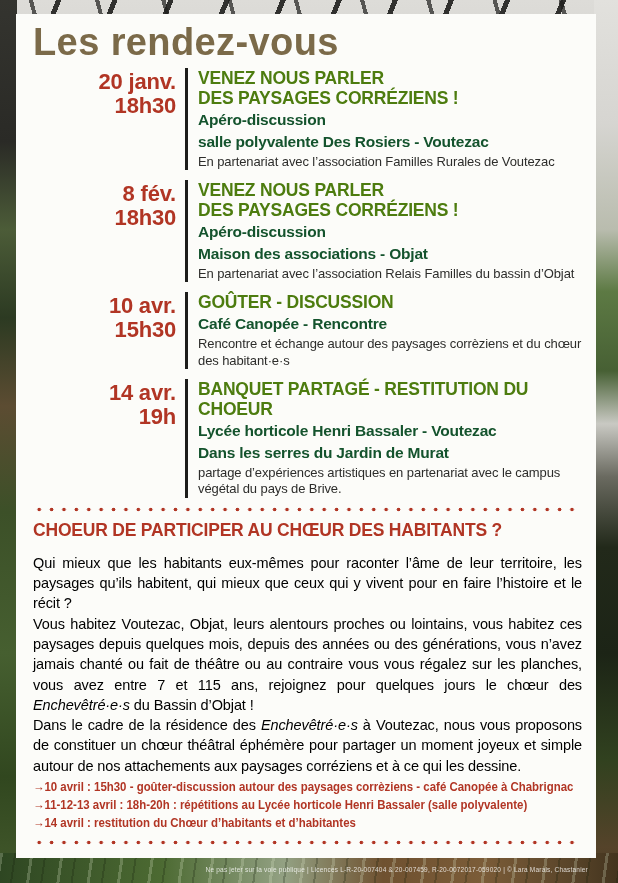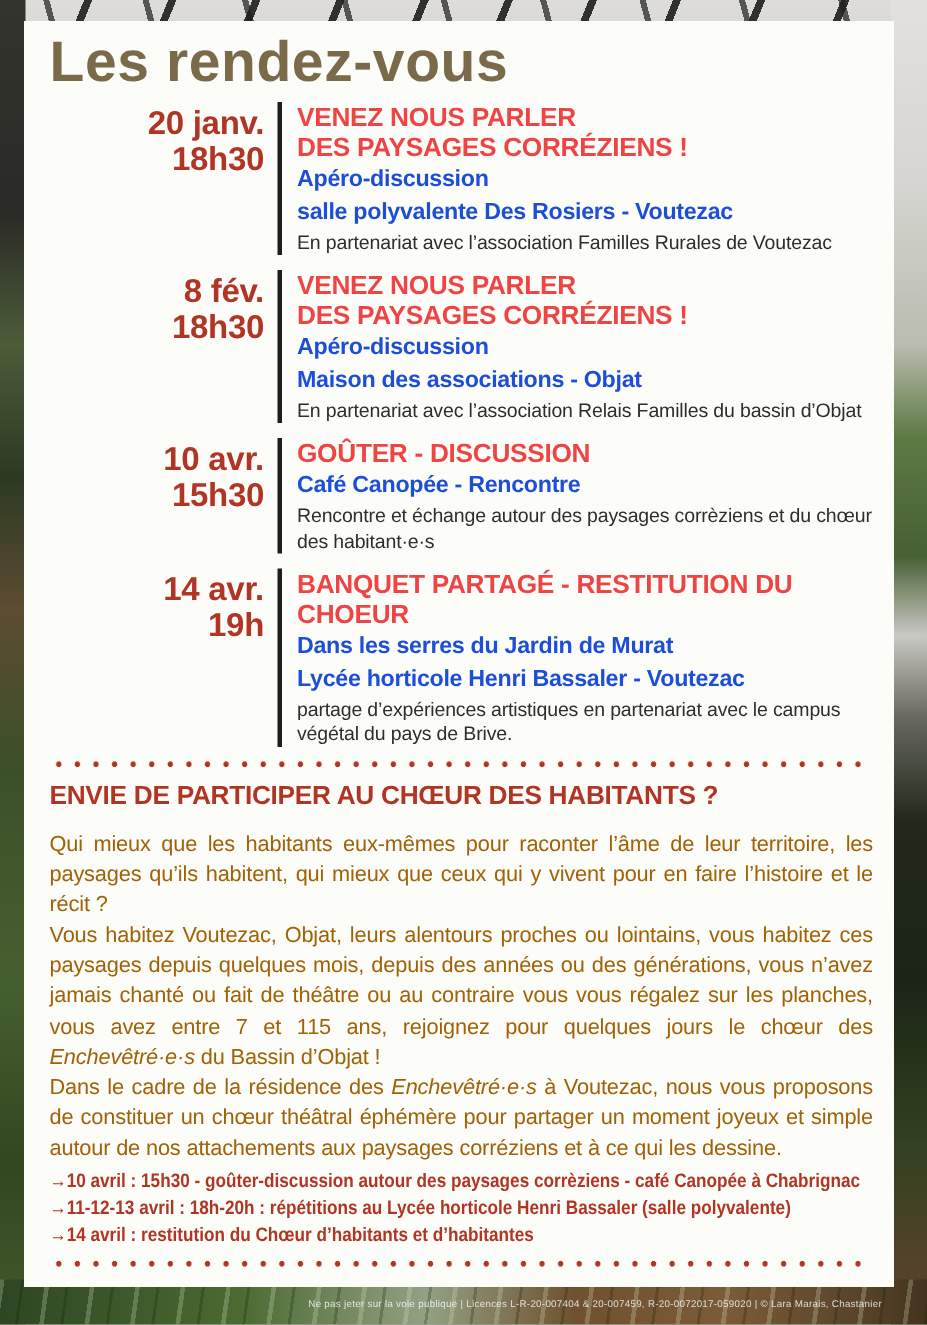--- a/index.html
+++ b/index.html
@@ -48,36 +48,36 @@
 
   
   .events { display:flex; flex-direction:column; gap:10px; }
   .event { display:flex; align-items:stretch; }
   .date-col {
     width:152px; flex:none; text-align:right; padding-right:9px; padding-top:2px;
     color:#b13524; font-weight:bold; font-size:22px; line-height:1.08; letter-spacing:-0.2px;
   }
   .rule { width:3px; flex:none; background:#1d1d1b; }
   .econtent { padding-left:10px; flex:1; }
-  .etitle { color:#ef4444; font-weight:bold; font-size:17.5px; line-height:1.15; letter-spacing:-0.2px; }
-  .edetail { color:#1d4ed8; font-weight:bold; font-size:15.5px; line-height:1.28; margin-top:2px; letter-spacing:-0.2px; }
+  .etitle { color:#4d7c0f; font-weight:bold; font-size:17.5px; line-height:1.15; letter-spacing:-0.2px; }
+  .edetail { color:#14532d; font-weight:bold; font-size:15.5px; line-height:1.28; margin-top:2px; letter-spacing:-0.2px; }
   .enote { color:#2d2d2b; font-size:13px; line-height:1.26; margin-top:2px; letter-spacing:-0.1px; }
 
   
   .dots {
     height:5px; margin:9px 0 8px 0;
     background-image:radial-gradient(circle, #b13524 1.7px, transparent 2.05px);
     background-size:12.4px 5px; background-repeat:repeat-x; background-position:0 50%;
   }
 
   .participation-heading {
     color:#b13524; font-weight:bold; font-size:17.5px; letter-spacing:-0.2px; margin:6px 0 12px 0;
   }
   .body-text p {
-    font-size:14.5px; line-height:1.40; color:#a16207; text-align:justify; letter-spacing:-0.1px;
+    font-size:14.5px; line-height:1.40; color:#000000; text-align:justify; letter-spacing:-0.1px;
   }
   .body-text .it { font-style:italic; }
 
   .schedule { margin-top:2px; }
   .schedule-item {
     color:#b13524; font-weight:bold; font-size:13px; line-height:1.37; white-space:nowrap;
     transform:scaleX(.88); transform-origin:0 50%; width:114%;
   }
 </style>
 </head>
@@ -141,31 +141,31 @@
     </div>
 
     <div class="event">
       <div class="date-col">
         <div>14 avr.</div>
         <div>19h</div>
       </div>
       <div class="rule"></div>
       <div class="econtent">
         <div class="etitle">BANQUET PARTAGÉ - RESTITUTION DU CHOEUR</div>
+        <div class="edetail">Lycée horticole Henri Bassaler - Voutezac</div>
         <div class="edetail">Dans les serres du Jardin de Murat</div>
-        <div class="edetail">Lycée horticole Henri Bassaler - Voutezac</div>
         <div class="enote">partage d’expériences artistiques en partenariat avec le campus végétal du pays de Brive.</div>
       </div>
     </div>
 
   </div>
 
   <div class="dots"></div>
 
-  <div class="participation-heading">ENVIE DE PARTICIPER AU CHŒUR DES HABITANTS ?</div>
+  <div class="participation-heading">CHOEUR DE PARTICIPER AU CHŒUR DES HABITANTS ?</div>
 
   <div class="body-text">
     <p><span>Qui mieux que les habitants eux-mêmes pour raconter l’âme de leur territoire, les paysages qu’ils habitent, qui mieux que ceux qui y vivent pour en faire l’histoire et le récit ?</span></p>
     <p><span>Vous habitez Voutezac, Objat, leurs alentours proches ou lointains, vous habitez ces paysages depuis quelques mois, depuis des années ou des générations, vous n’avez jamais chanté ou fait de théâtre ou au contraire vous vous régalez sur les planches, vous avez entre 7 et 115 ans, rejoignez pour quelques jours le chœur des </span><span class="it">Enchevêtré·e·s</span><span> du Bassin d’Objat !</span></p>
     <p><span>Dans le cadre de la résidence des </span><span class="it">Enchevêtré·e·s</span><span> à Voutezac, nous vous proposons de constituer un chœur théâtral éphémère pour partager un moment joyeux et simple autour de nos attachements aux paysages corréziens et à ce qui les dessine.</span></p>
   </div>
 
   <div class="schedule">
     <div class="schedule-item">→10 avril : 15h30 - goûter-discussion autour des paysages corrèziens - café Canopée à Chabrignac</div>
     <div class="schedule-item">→11-12-13 avril : 18h-20h : répétitions au Lycée horticole Henri Bassaler (salle polyvalente)</div>

